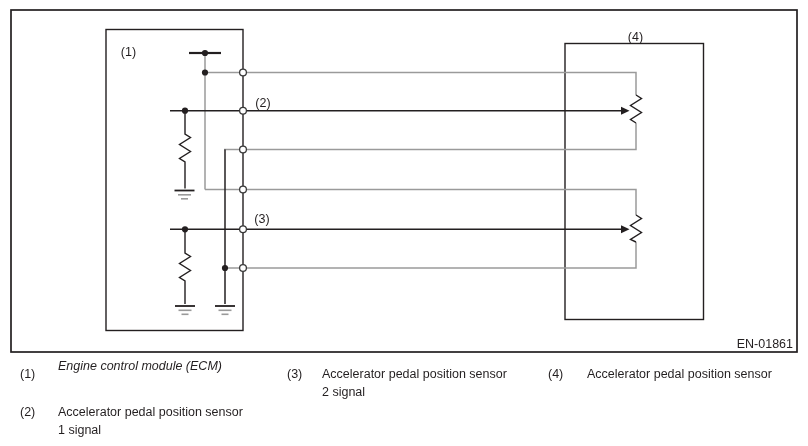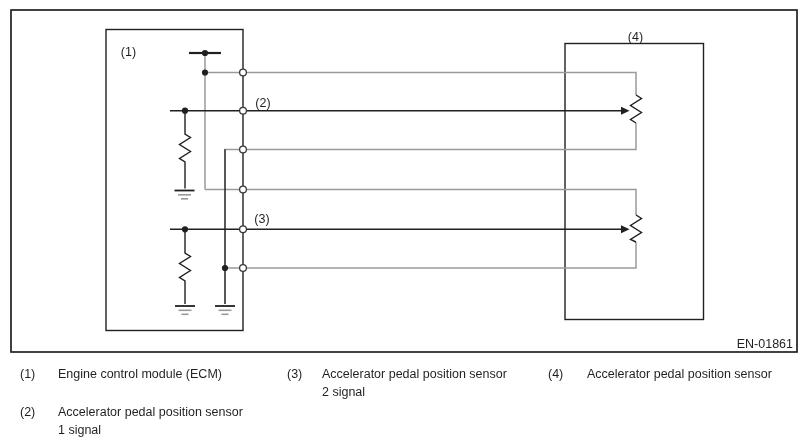--- a/index.html
+++ b/index.html
@@ -23,21 +23,21 @@
     line-height:17.5px;
     white-space:nowrap;
   }
   .legend-text{
     position:absolute;
     font-size:12.5px;
     line-height:17.5px;
     white-space:pre-line;
   }
   .pos-n1{left:20px;top:366px;}
-  .pos-t1{left:58px;top:366px;}
+  .pos-t1{left:58px;top:358px;font-style:italic;}
   .pos-n2{left:20px;top:404px;}
   .pos-t2{left:58px;top:404px;}
   .pos-n3{left:287px;top:366px;}
   .pos-t3{left:322px;top:366px;}
   .pos-n4{left:548px;top:366px;}
   .pos-t4{left:587px;top:366px;}
 </style>
 </head>
 <body>
 

